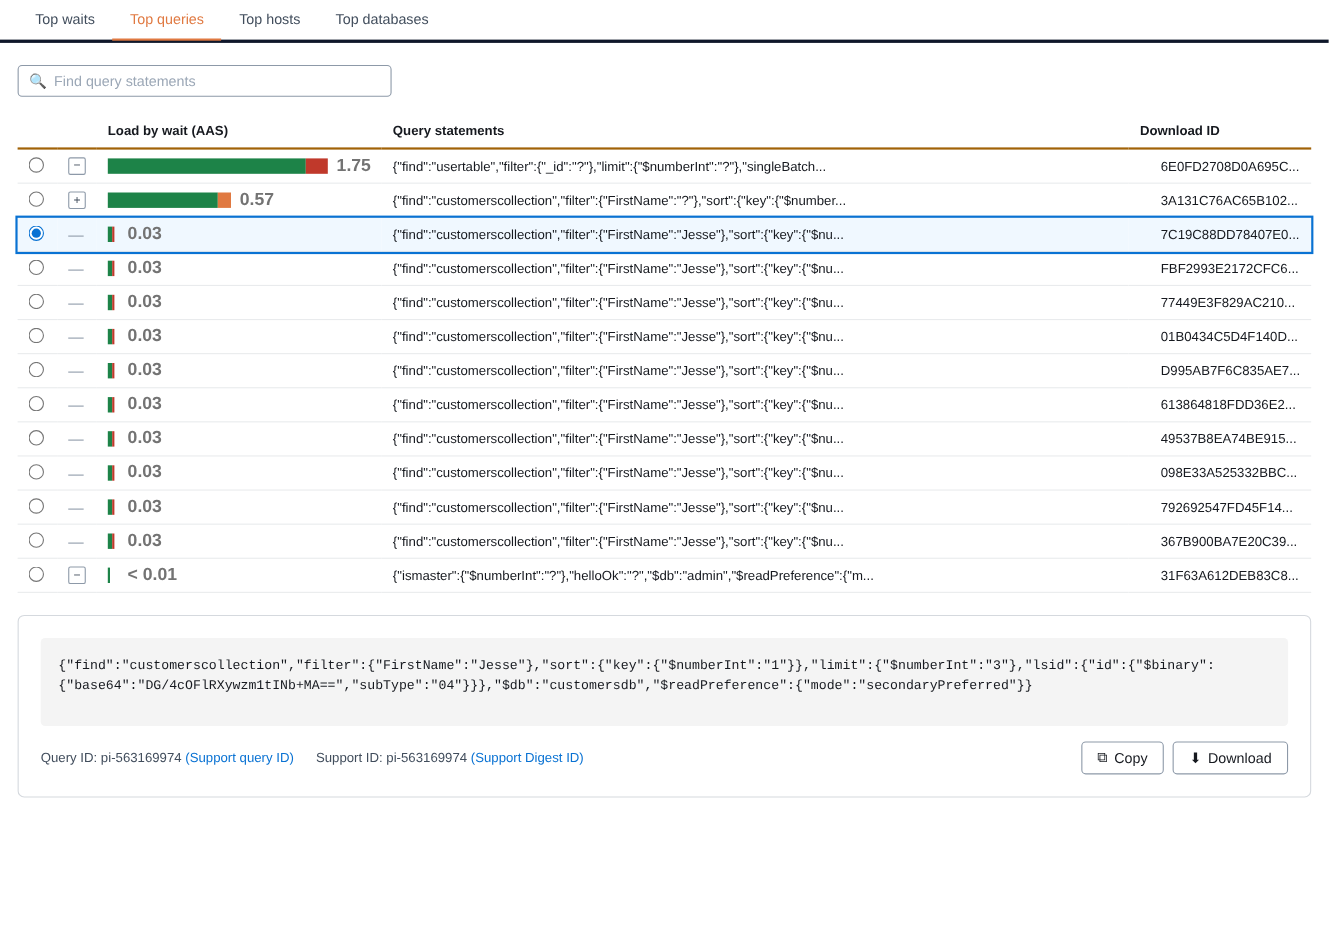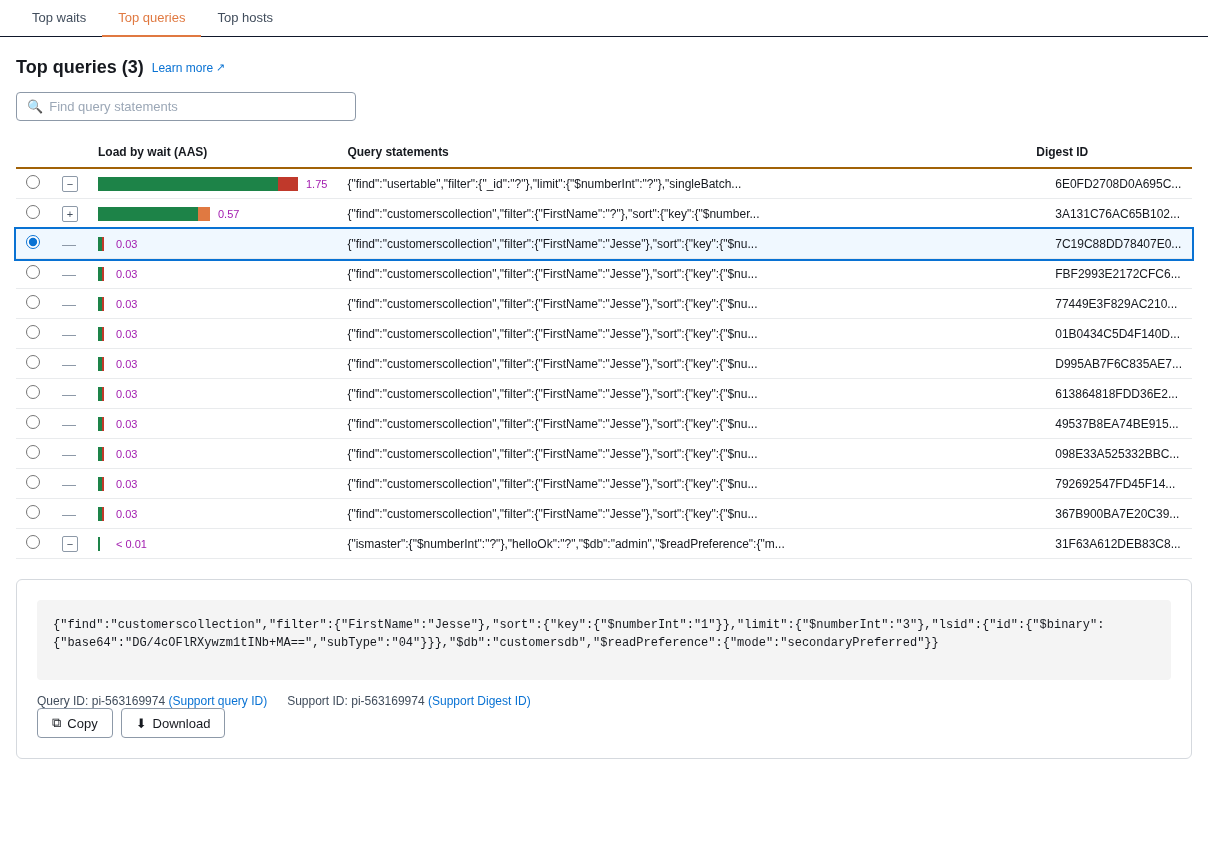--- a/index.html
+++ b/index.html
@@ -1,21 +1,21 @@
 <!DOCTYPE html>
 <html><head>
   <meta charset="utf-8">
   <style>
     * { box-sizing: border-box; margin: 0; padding: 0; }
     body { font-family: -apple-system, BlinkMacSystemFont, 'Segoe UI', Arial, sans-serif; font-size: 13px; background: #fff; color: #16191f; }
 
     
     .tabs-bar {
       display: flex;
-      border-bottom: 1px solid #0f172a;
+      border-bottom: 3px solid #0f172a;
       padding: 0 16px;
       background: #fff;
     }
     .tab-item {
       padding: 10px 16px;
       cursor: pointer;
       font-size: 13px;
       color: #414d5c;
       border-bottom: 2px solid transparent;
       margin-bottom: -1px;
@@ -159,23 +159,24 @@
       width: 4px;
       display: inline-block;
     }
     .bar-small-red {
       background: #c0392b;
       height: 14px;
       width: 2px;
       display: inline-block;
     }
     .bar-value {
-      font-size: 11px;
-      color: #a21caf;
+      font-size: 16px;
+      color: #737373;
       white-space: nowrap;
+      font-weight: bold;
     }
 
     
     .query-text {
       font-size: 12px;
       color: #16191f;
       white-space: nowrap;
       overflow: hidden;
       text-overflow: ellipsis;
       max-width: 580px;
@@ -211,21 +212,21 @@
       color: #16191f;
       line-height: 1.5;
       white-space: pre-wrap;
       word-break: break-all;
       margin-bottom: 14px;
       min-height: 80px;
     }
     .query-footer {
       display: flex;
       justify-content: space-between;
-      flex-direction: column;
+      align-items: center;
     }
     .query-ids {
       font-size: 12px;
       color: #414d5c;
       display: flex;
       gap: 20px;
     }
     .query-id-link {
       color: #0972d3;
       text-decoration: none;
@@ -255,50 +256,41 @@
     td.query-col, th.query-col { max-width: 580px; }
     td.id-col, th.id-col { width: 160px; }
   </style>
 </head>
 <body>
 
 <div class="tabs-bar">
   <div class="tab-item">Top waits</div>
   <div class="tab-item active">Top queries</div>
   <div class="tab-item">Top hosts</div>
+  <div class="tab-item">Top databases</div>
 </div>
 
 <div class="main-content">
 
-  <div class="section-header">
-    <span class="section-title">
-      <span>Top queries</span>
-      (<span>3</span>)
-    </span>
-    <a class="learn-more-link">
-      <span>Learn more</span>
-      <span class="external-icon">↗</span>
-    </a>
-  </div>
 
   <div class="search-container">
     <div class="search-input-wrapper">
       <span class="search-icon">🔍</span>
       <input class="search-input" type="text" placeholder="Find query statements" style="">
     </div>
   </div>
 
   <table class="query-table">
     <thead>
       <tr>
         <th class="radio-col"></th>
         <th class="expand-col"></th>
         <th class="bar-col">Load by wait (AAS)</th>
         <th class="query-col">Query statements</th>
-        <th class="id-col">Digest ID</th>
+        <th class="id-col">Download ID</th>
       </tr>
     </thead>
     <tbody id="table-body">
     <tr>
           <td class="radio-col"><input type="radio" class="row-radio" name="query-row" style=""></td>
           <td class="expand-col"><span class="expand-icon">−</span></td>
           <td class="bar-col">
             <div class="bar-cell">
               <div class="bar-wrapper">
                 <span class="bar-green" style="width: 180px;"></span>

